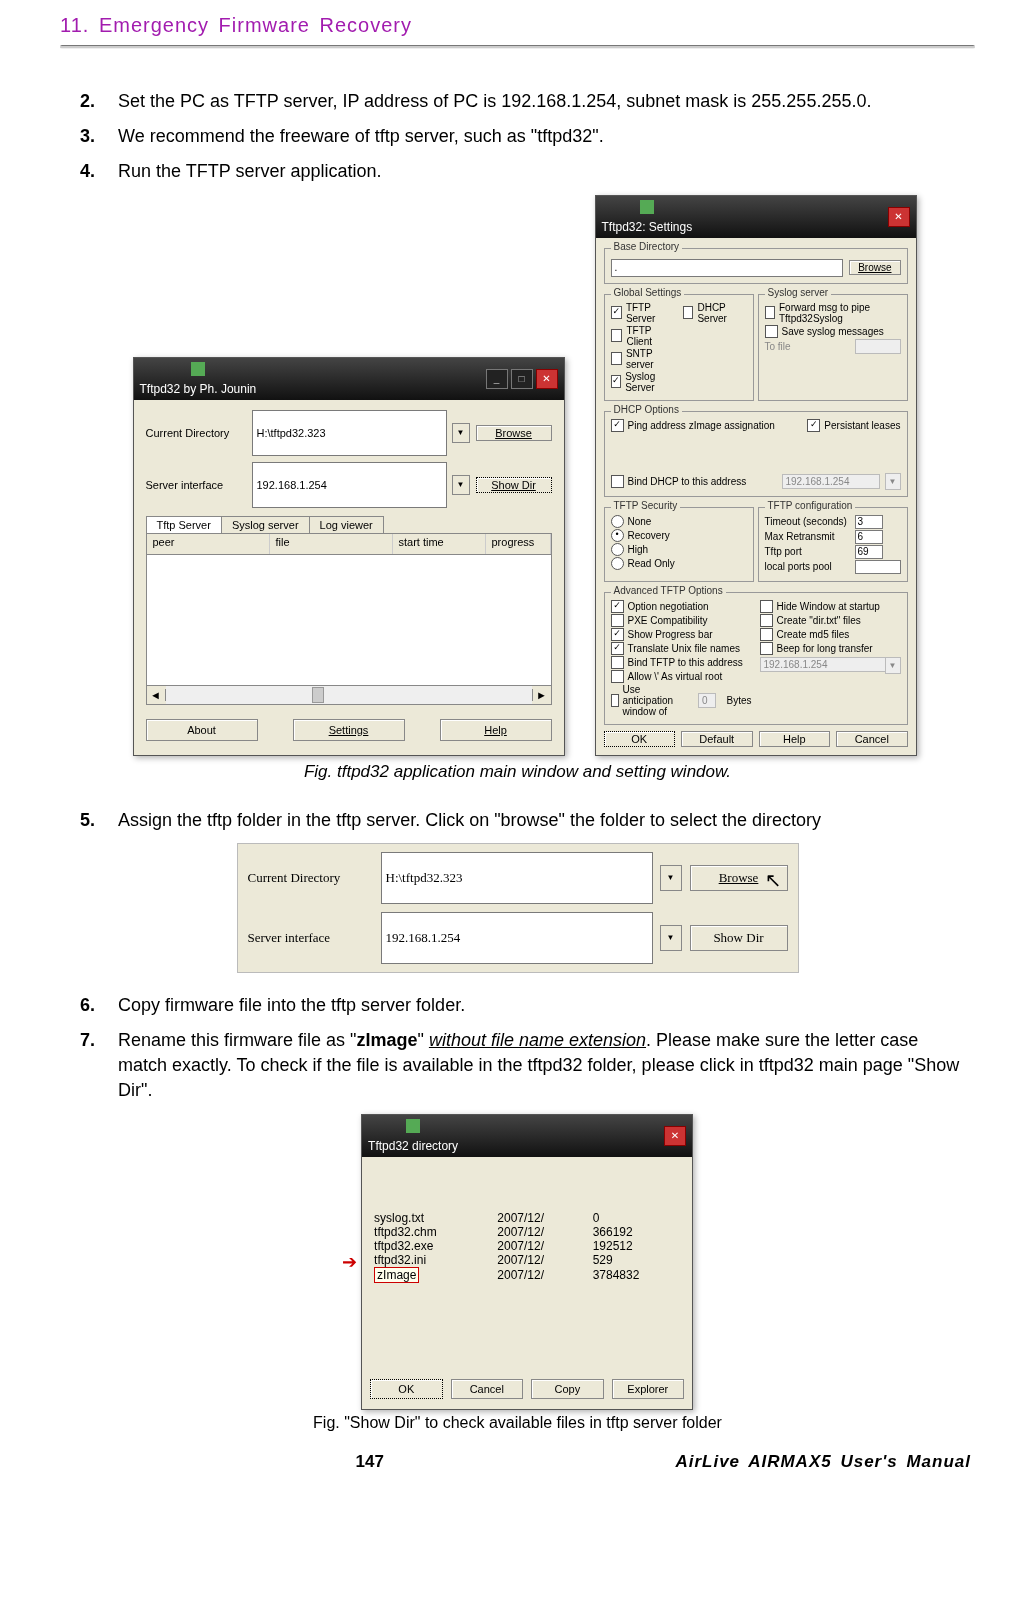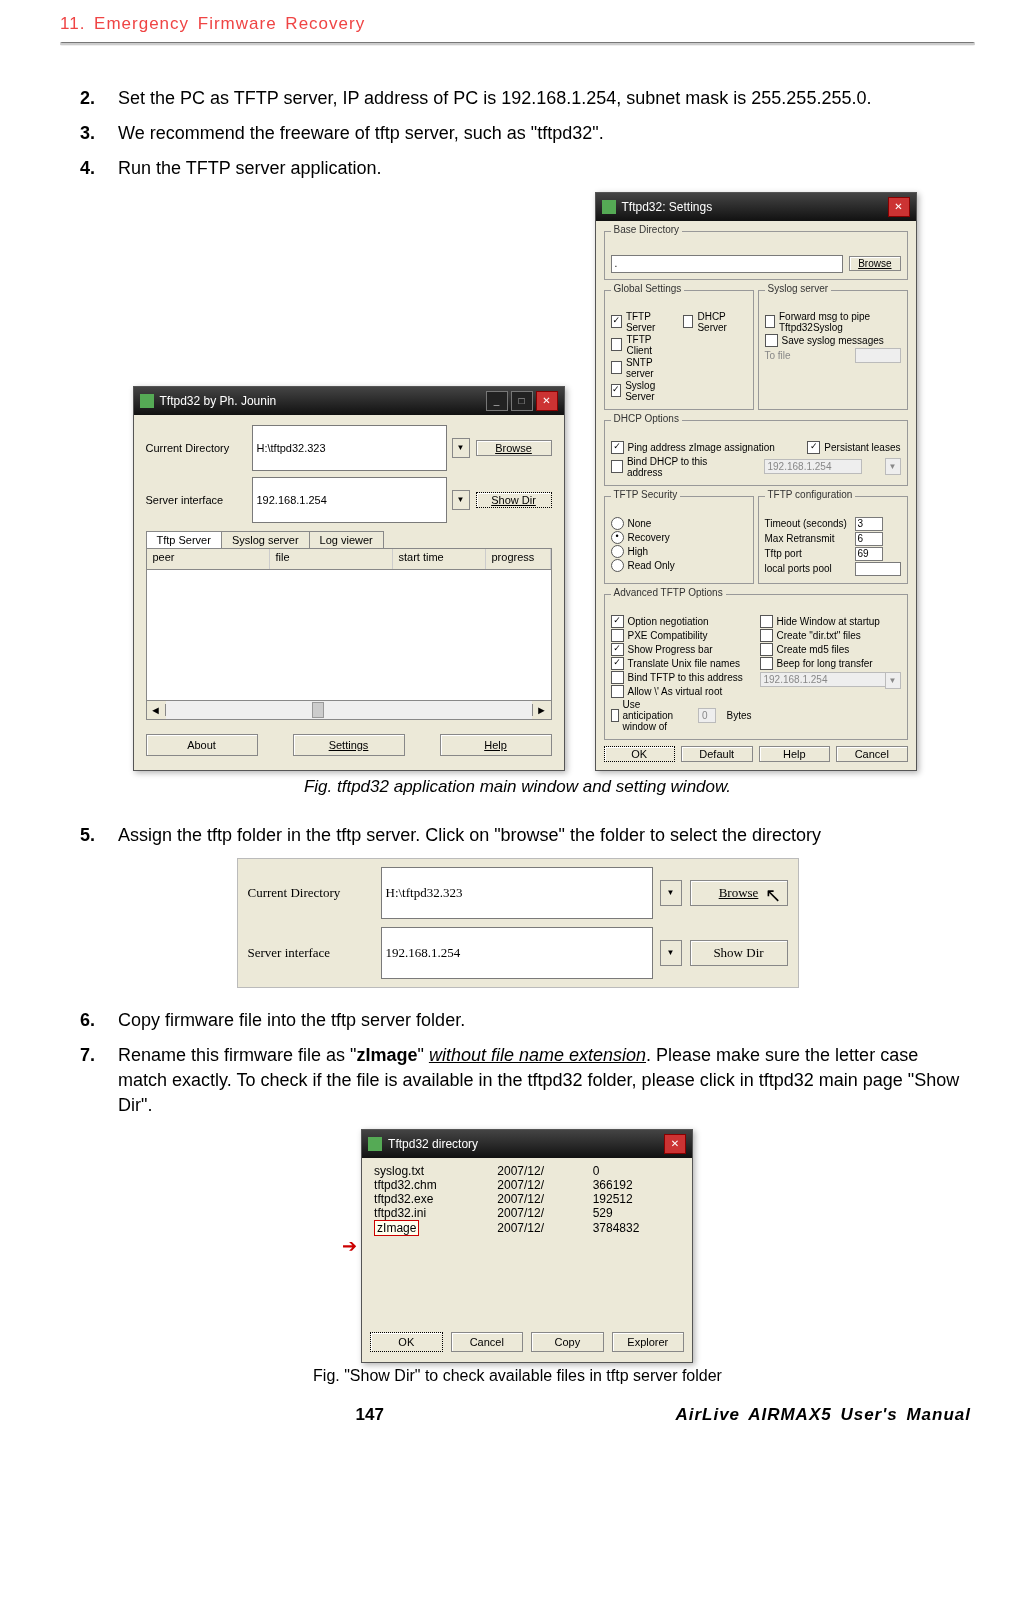--- a/index.html
+++ b/index.html
@@ -18,22 +18,22 @@
   .header {
     display: flex;
     justify-content: space-between;
     align-items: flex-start;
     margin-bottom: 8px;
   }
   .logo {
     width: 260px;
   }
   .chapter {
-    font-size: 17px;
-    color: #ef4444;
+    font-size: 20px;
+    color: #a21caf;
     letter-spacing: 1px;
     word-spacing: 3px;
     padding-top: 2px;
   }
   .hr {
     height: 4px;
     background: linear-gradient(to bottom,#777 0,#777 33%,#ccc 33%,#ccc 66%,#eee 66%,#eee 100%);
     margin: 0 0 40px 0;
     border-radius:2px;
   }
@@ -91,21 +91,21 @@
   }
   .titlebar {
     background: linear-gradient(to bottom,#444,#111);
     color:#fff;
     display:flex;
     align-items:center;
     justify-content:space-between;
     padding:4px 6px;
     font-size:12px;
   }
-  .titlebar .left { display:flex; align-items:center; gap:6px; }
+  .titlebar .left { display:flex; align-items:center; gap:6px;flex-direction:column; }
   .titlebar .icon { width:14px;height:14px;background:#5a5; }
   .winbtns { display:flex; gap:3px; }
   .winbtns div {
     width:20px;height:18px;border:1px solid #777;background:#222;color:#bbb;
     display:flex;align-items:center;justify-content:center;font-size:10px;
   }
   .winbtns .close { background:#c33;color:#fff;border-color:#800; }
   .btn {
     border:1px solid #888;background:#ece9d8;padding:1px 8px;
     box-shadow: inset 1px 1px 0 #fff;
@@ -142,21 +142,21 @@
   .scrollrow .ar {width:18px;text-align:center;border-right:1px solid #888;}
   .scrollrow .ar.r{border-right:none;border-left:1px solid #888;}
   .scrollrow .track{flex:1;background:#efefef;position:relative;height:100%;}
   .scrollrow .thumb{position:absolute;left:40%;top:1px;bottom:1px;width:10px;background:#ccc;border:1px solid #999;}
   .bottombtns{display:flex;justify-content:space-between;margin-top:14px;}
   .bottombtns .btn{width:110px;text-align:center;padding:4px 0;}
 
   .settingswin { width:320px; }
   .settingswin .body{ padding:6px 8px 8px; }
   .grp{
-    border:1px solid #999;margin:4px 0 6px;padding:19px 6px 6px;position:relative;
+    border:1px solid #999;margin:4px 0 6px;padding:6px 6px 6px;position:relative;
   }
   .grp .legend{
     position:absolute;top:-8px;left:6px;background:#ece9d8;padding:0 3px;font-size:10px;color:#333;
   }
   .cb{display:flex;align-items:center;gap:4px;font-size:10px;margin:1px 0;}
   .cb .box{width:11px;height:11px;border:1px solid #555;background:#fff;font-size:9px;line-height:9px;text-align:center;}
   .smfield{border:1px solid #7a7a7a;background:#fff;height:13px;font-size:10px;padding:0 3px;display:flex;align-items:center;}
   .cols2{display:flex;gap:8px;}
   .cols2 > div{flex:1;}
   .radio .box{border-radius:50%;}
@@ -171,21 +171,21 @@
   .browsefig .lbl{width:125px;font-size:13px;}
   .browsefig .field{height:22px;font-size:13px;flex:1;}
   .browsefig .dropdown-arrow{height:24px;width:20px;}
   .browsefig .btn{height:22px;width:80px;text-align:center;font-size:13px;display:flex;align-items:center;justify-content:center;}
   .browsefig .cursor{
     position:absolute;right:16px;top:24px;font-size:20px;
   }
 
   .dirwin{ width:330px; }
   .dirwin .body{padding:6px 8px 10px;}
-  .dirwin table{width:100%;font-size:12px;border-collapse:collapse;}
+  .dirwin table{width:100%;font-size:12px;border-collapse:collapse;margin-top:48px;}
   .dirwin td{padding:0 4px;white-space:nowrap;}
   .dirwin .hl td:first-child{}
   .dirwin .hl .fname{border:1px solid #c00;color:#000;display:inline-block;padding:0 2px;background:#ffe;}
   .dirwin .blank{height:90px;}
   .dirwin .bbtns{display:flex;gap:8px;margin-top:6px;}
   .dirwin .bbtns .btn{flex:1;text-align:center;padding:3px 0;}
   .arrow-red{
     color:#c00;font-size:18px;margin-right:4px;align-self:center;
   }
   .dirwrap{display:flex;justify-content:center;align-items:center;}
@@ -339,21 +339,21 @@
           <div style="display:flex;gap:10px;">
             <div class="cb" style="flex:1">
                 <div class="box">✓</div>
                 <span>Ping address zImage assignation</span>
               </div>
             <div class="cb">
                 <div class="box">✓</div>
                 <span>Persistant leases</span>
               </div>
           </div>
-          <div style="display:flex;gap:24px;align-items:center;">
+          <div style="display:flex;gap:6px;align-items:center;margin-top:40px;">
             <div class="cb" style="flex:1">
                 <div class="box"></div>
                 <span>Bind DHCP to this address</span>
               </div>
             <div class="smfield greyf" style="width:90px;">192.168.1.254</div>
               <div class="dropdown-arrow greyf" style="height:15px;width:14px;">▼</div>
           </div>
         </div>
         <div class="cols2" style="gap:4px;">
           <div class="grp">

